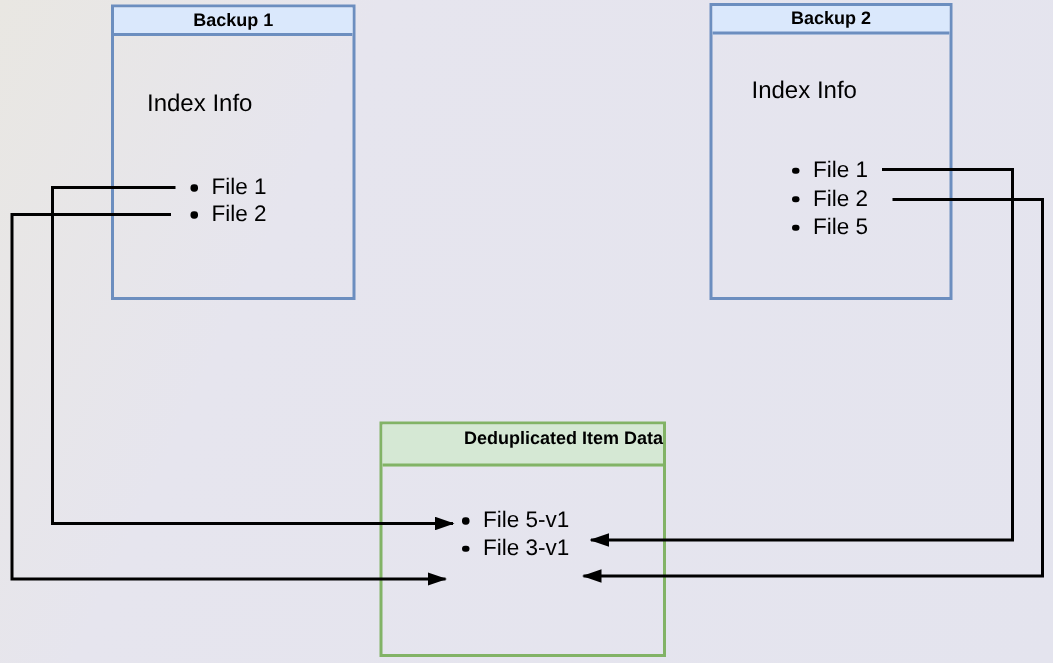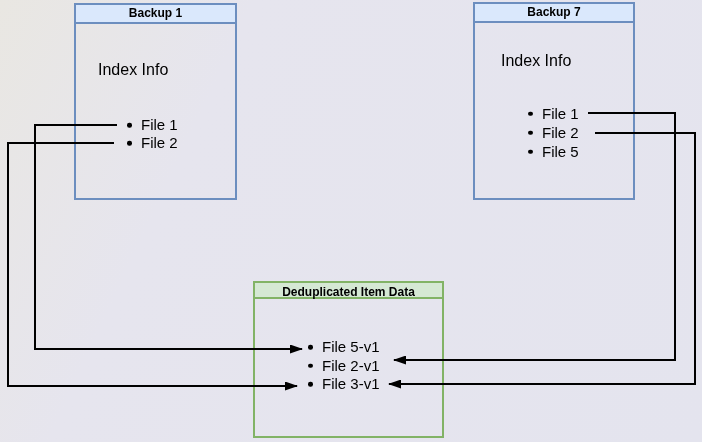--- a/index.html
+++ b/index.html
@@ -37,24 +37,25 @@
     color: #000;
     text-align: center;
     line-height: 17px;
     white-space: nowrap;
   }
   .backup .box-header {
     background: var(--backup-header-fill, #dae8fc);
     border-bottom-color: var(--backup-border, #6c8ebf);
   }
   .dedup .box-header {
-    height: 16px;
+    height: 28px;
     line-height: 18px;
     background: var(--dedup-header-fill, #d5e8d4);
     border-bottom-color: var(--dedup-border, #82b366);
+    text-align: right;
   }
   .subtitle {
     position: absolute;
     font-size: 16px;
     line-height: 18px;
     color: #000;
     white-space: nowrap;
   }
   ul.filelist {
     position: absolute;
@@ -110,34 +111,33 @@
   <div class="box backup" style="left:74px; top:3px; width:159px; height:193px;">
     <div class="box-header">Backup 1</div>
     <div class="subtitle" style="left:22px; top:56px;">Index Info</div>
     <ul class="filelist" style="left:51px; top:111px;">
       <li>File 1</li>
       <li>File 2</li>
     </ul>
   </div>
 
   <div class="box backup" style="left:473px; top:2px; width:158px; height:194px;">
-    <div class="box-header">Backup 7</div>
+    <div class="box-header">Backup 2</div>
     <div class="subtitle" style="left:26px; top:48px;">Index Info</div>
     <ul class="filelist lh19" style="left:53px; top:100px;">
       <li>File 1</li>
       <li>File 2</li>
       <li>File 5</li>
     </ul>
   </div>
 
   <div class="box dedup" style="left:253px; top:281px; width:187px; height:153px;">
     <div class="box-header">Deduplicated Item Data</div>
     <ul class="filelist lh185" style="left:53px; top:55px;">
       <li>File 5-v1</li>
-      <li>File 2-v1</li>
       <li>File 3-v1</li>
     </ul>
   </div>
 
   <svg class="connections" viewBox="0 0 702 442">
     <defs>
       <marker id="arrowhead" markerUnits="userSpaceOnUse" markerWidth="13" markerHeight="9" refX="12" refY="4.5" orient="auto">
         <path d="M0,0 L13,4.5 L0,9 Z"></path>
       </marker>
     </defs>

